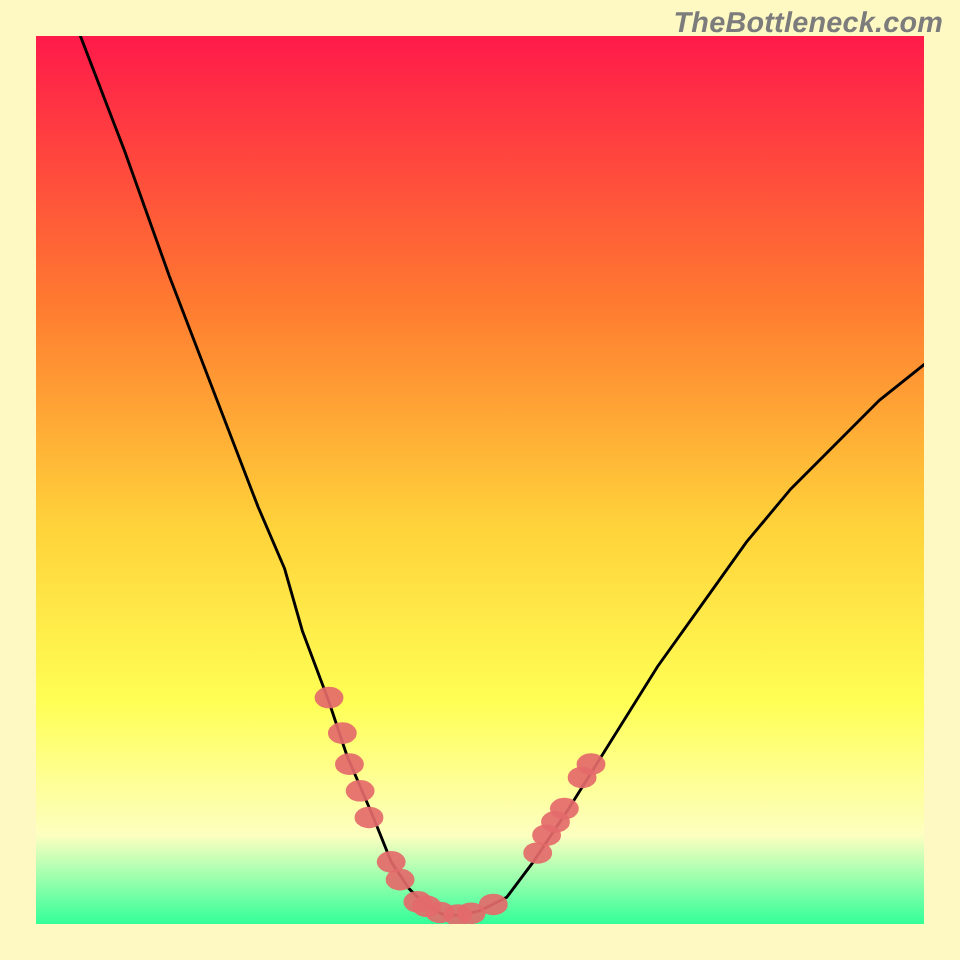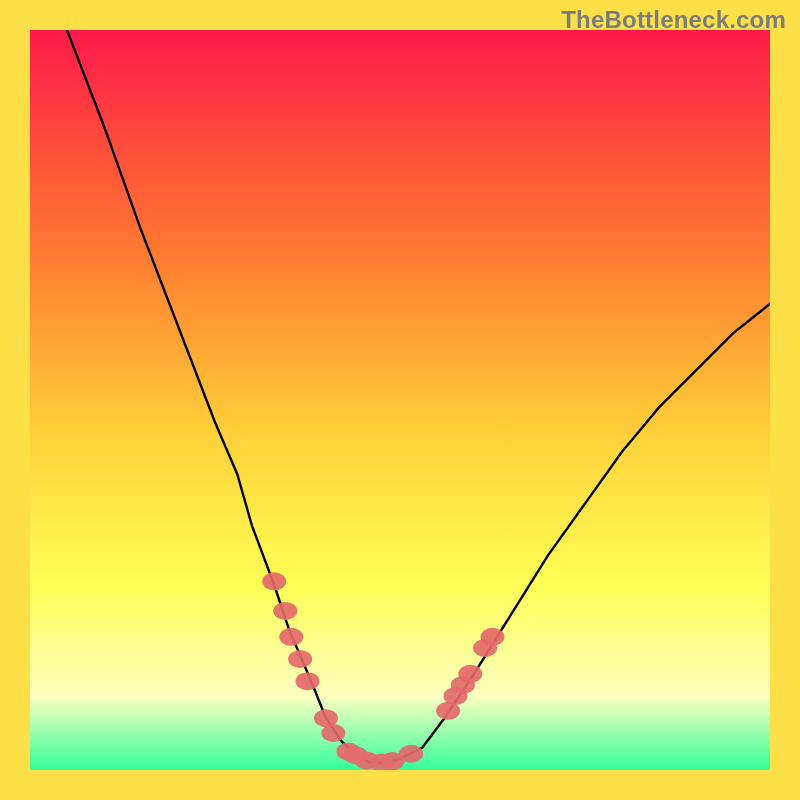--- a/index.html
+++ b/index.html
@@ -10,21 +10,22 @@
     background: #000;
     overflow: hidden;
     font-family: Arial, Helvetica, sans-serif;
   }
   .frame {
     position: absolute;
     left: 0;
     top: 0;
     width: 800px;
     height: 800px;
-    background: #fde047;
+    background: #fef9c3;
+    font-style: italic;
   }
   .watermark {
     position: absolute;
     top: 6px;
     right: 14px;
     color: #7c7c7c;
     font-size: 24px;
     font-weight: 600;
     letter-spacing: 0.2px;
     user-select: none;

